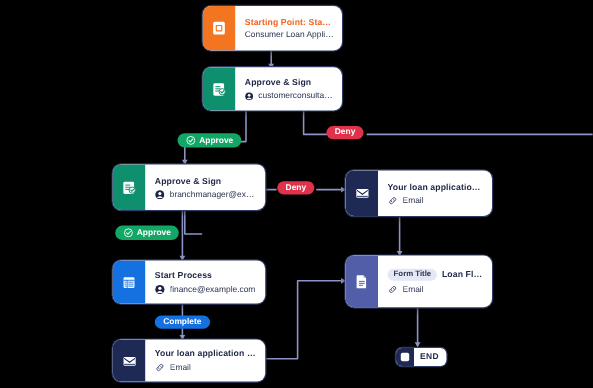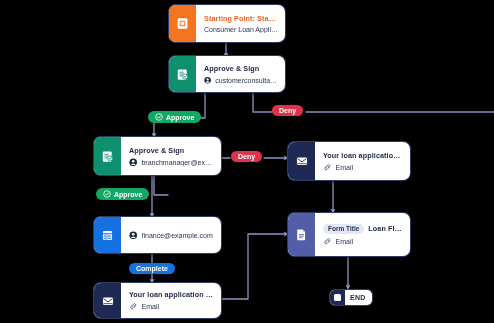--- a/index.html
+++ b/index.html
@@ -295,20 +295,21 @@
   <div class="node" style="left:94px; top:217px; width:127px; height:36px;">
     <div class="icon-pane pane-blue">
       <svg class="glyph" width="13" height="13" viewBox="0 0 16 16" aria-hidden="true">
         <rect x="2.4" y="2.4" width="11.2" height="11.2" rx="1.4" fill="#ffffff"></rect>
         <path d="M2.4 5.6 h11.2 M6.1 5.6 V13.6" stroke="#1570e0" stroke-width="1"></path>
         <path d="M7.6 7.6 h4.6 M7.6 9.6 h4.6 M7.6 11.6 h4.6" stroke="#1570e0" stroke-width="0.9" stroke-linecap="round"></path>
         <path d="M3.8 7.6 h1 M3.8 9.6 h1 M3.8 11.6 h1" stroke="#1570e0" stroke-width="0.9" stroke-linecap="round"></path>
       </svg>
     </div>
     <div class="body">
+      <div class="title">Start Process</div>
       <div class="row">
         <svg class="glyph" width="8.5" height="8.5" viewBox="0 0 16 16">
           <circle cx="8" cy="8" r="7.2" fill="#1d2544"></circle>
           <circle cx="8" cy="6.2" r="2.5" fill="#ffffff"></circle>
           <path d="M3.4 13.4 a4.8 4.2 0 0 1 9.2 0 z" fill="#ffffff"></path>
         </svg>
         <span class="rtext">finance@example.com</span>
       </div>
     </div>
   </div>

